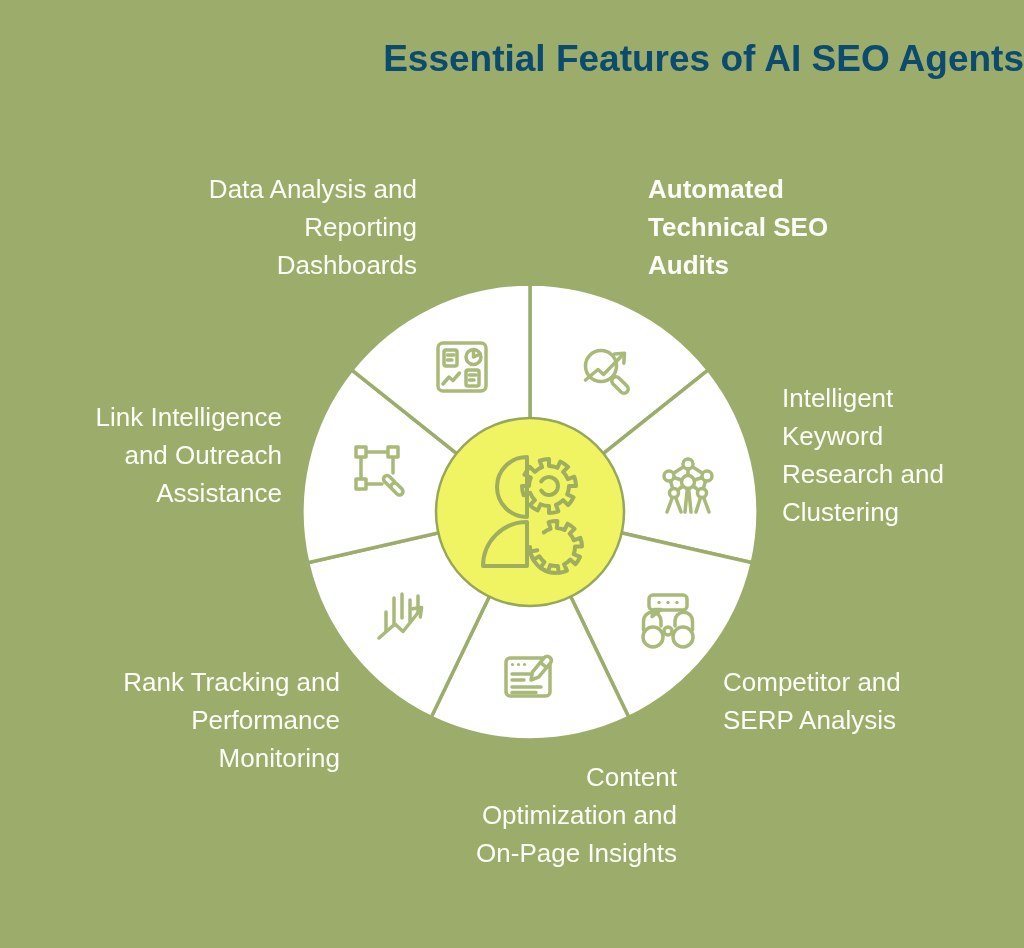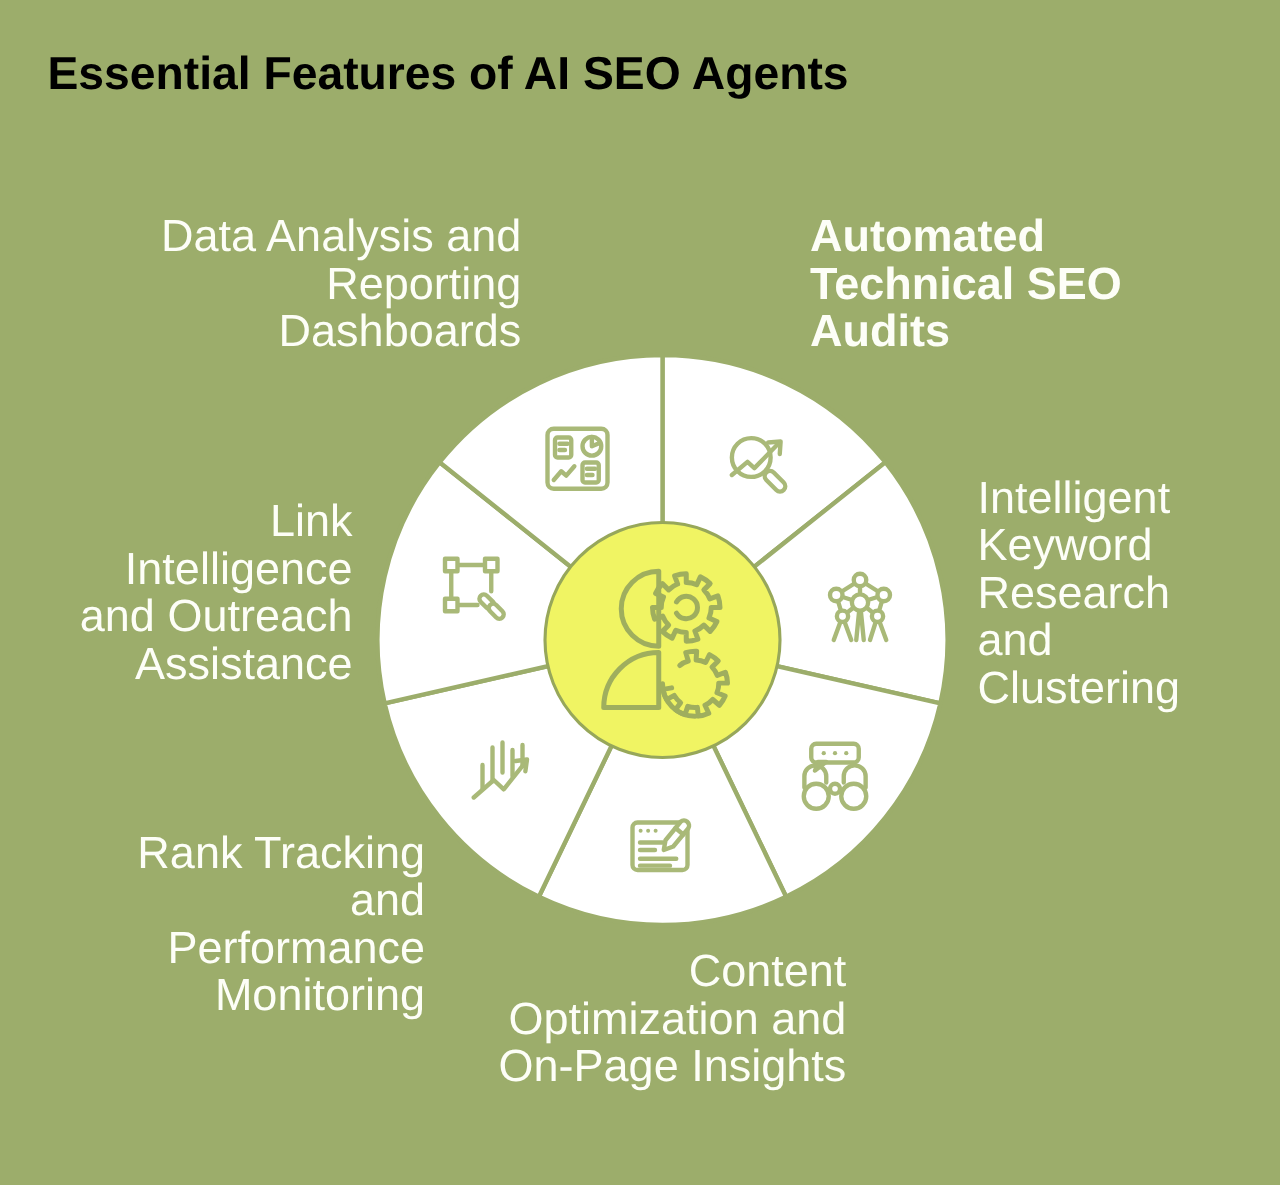--- a/index.html
+++ b/index.html
@@ -3,26 +3,26 @@
 <meta charset="utf-8">
 <style>
   html,body{margin:0;padding:0;background:#7c8b52;}
   .stage{
     position:relative;width:1024px;height:948px;overflow:hidden;
     background:#9cad6b;
     font-family:"Liberation Sans",sans-serif;
   }
   .title{
     position:absolute;top:38px;left:38px;right:0;
-    text-align:left;
-    color:#000000;font-size:37px;font-weight:700;letter-spacing:0;
+    text-align:right;
+    color:#0c4a6e;font-size:37px;font-weight:700;letter-spacing:0;
   }
   .wheel-svg{position:absolute;left:0;top:0;}
   .label{
-    position:absolute;color:#fdfef7;font-size:36px;line-height:38px;
+    position:absolute;color:#fdfef7;font-size:26px;line-height:38px;
     font-weight:400;white-space:pre-line;
   }
   .label-data{top:170px;left:95px;width:322px;text-align:right;}
   .label-audits{top:170px;left:648px;width:300px;text-align:left;font-weight:bold;}
   .label-keyword{top:379px;left:782px;width:220px;text-align:left;}
   .label-competitor{top:663px;left:723px;width:290px;text-align:left;}
   .label-content{top:758px;left:377px;width:300px;text-align:right;}
   .label-rank{top:663px;left:40px;width:300px;text-align:right;}
   .label-link{top:398px;left:32px;width:250px;text-align:right;}
 </style>
@@ -131,20 +131,22 @@
   <div class="label label-data">Data Analysis and
 Reporting
 Dashboards</div>
   <div class="label label-audits">Automated
 Technical SEO
 Audits</div>
   <div class="label label-keyword">Intelligent
 Keyword
 Research and
 Clustering</div>
+  <div class="label label-competitor">Competitor and
+SERP Analysis</div>
   <div class="label label-content">Content
 Optimization and
 On-Page Insights</div>
   <div class="label label-rank">Rank Tracking and
 Performance
 Monitoring</div>
   <div class="label label-link">Link Intelligence
 and Outreach
 Assistance</div>
 </div>

